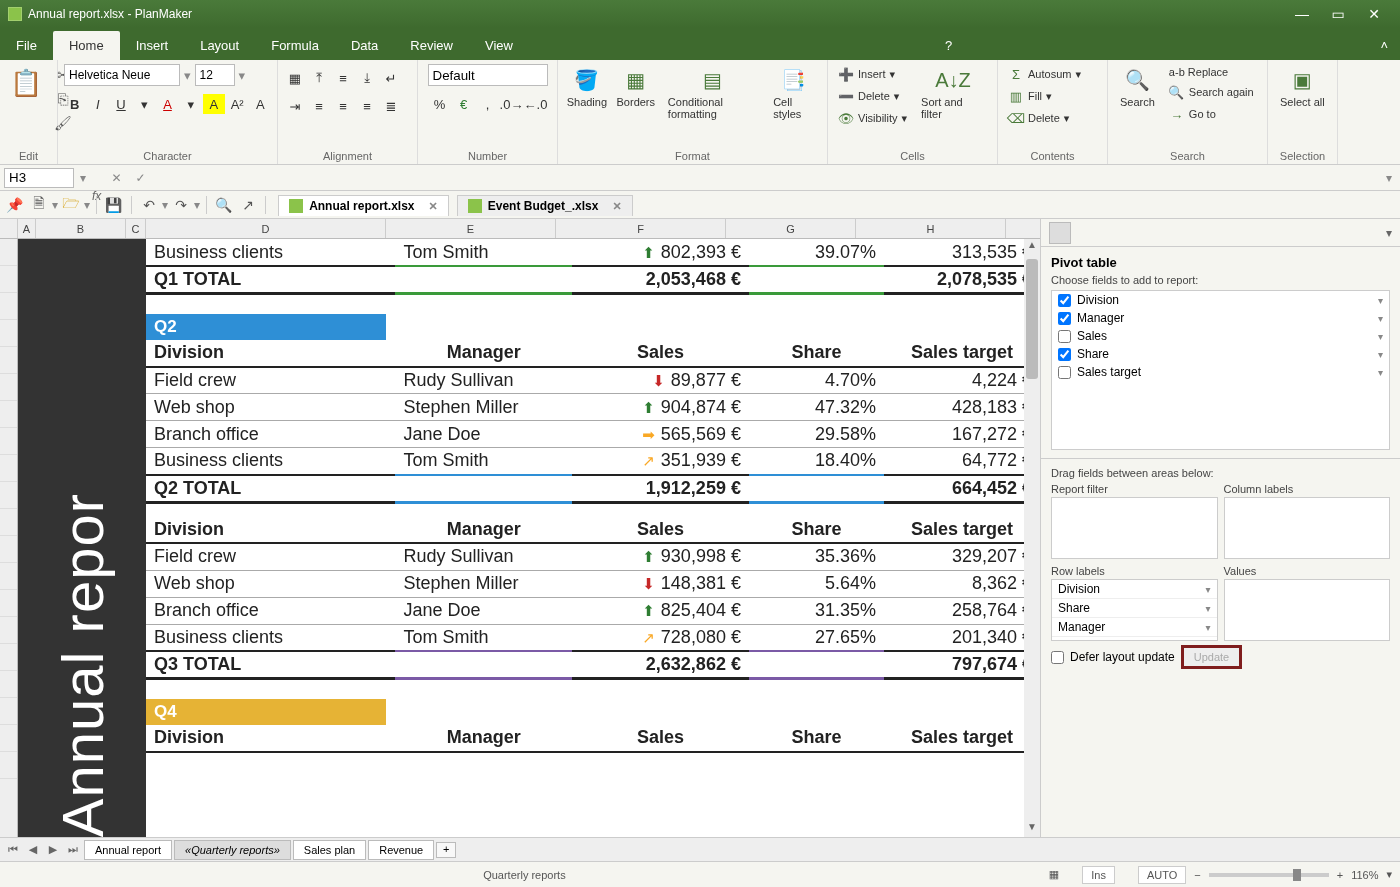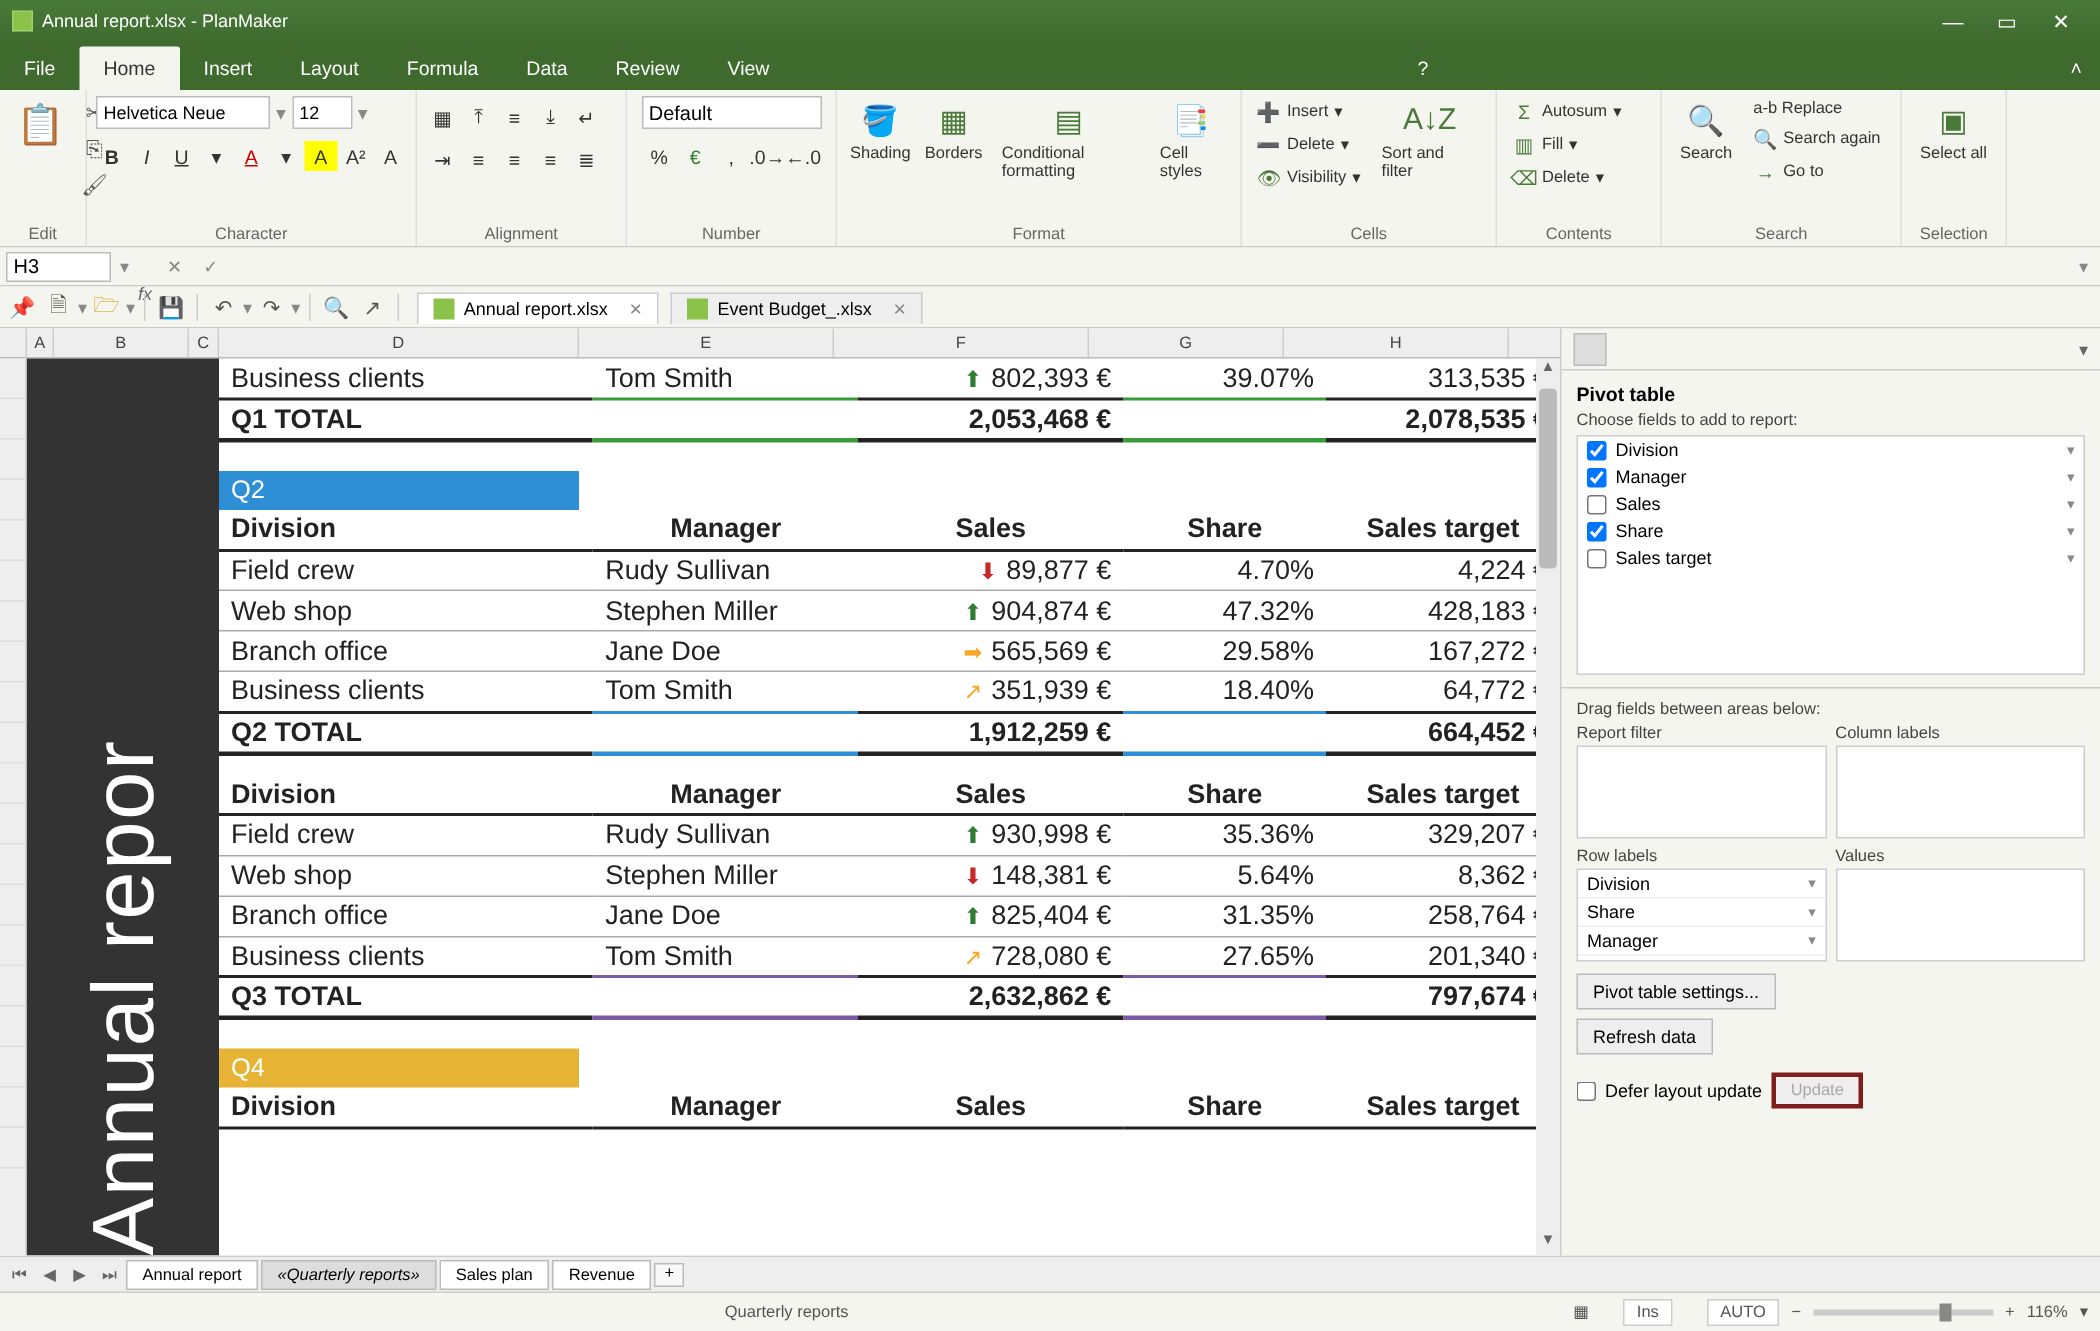--- a/index.html
+++ b/index.html
@@ -42,21 +42,21 @@
 .cellbar { height:26px; background:#f5f5f0; border-bottom:1px solid #ccc; display:flex; align-items:center; padding:0 4px; gap:6px; font-size:12px; }
 .cellbar .cellref { width:70px; border:1px solid #bbb; height:20px; padding:0 4px; background:#fff; }
 .cellbar .fx { font-style:italic; color:#666;margin-top:37px; }
 .cellbar .fxbtn { cursor:pointer; color:#888; padding:0 4px; }
 .cellbar .fxinput { flex:1; height:20px; border:none; background:transparent; }
 
 
 .qatrow { height:28px; background:#f5f5f0; border-bottom:1px solid #ccc; display:flex; align-items:center; padding:0 4px; gap:2px; font-size:12px; }
 .qatrow .qabtn { width:22px; height:22px; display:inline-flex; align-items:center; justify-content:center; color:#555; cursor:pointer; font-size:14px; }
 .qatrow .sep { width:1px; height:18px; background:#ccc; margin:0 4px; }
-.doctab { display:flex; align-items:flex-end; gap:6px; padding:3px 10px; border:1px solid #ccc; border-bottom:none; background:#fff; margin-left:6px; position:relative; top:1px; cursor:pointer; }
+.doctab { display:flex; align-items:flex-end; gap:6px; padding:3px 10px; border:1px solid #ccc; border-bottom:none; background:#fff; margin-left:6px; position:relative; top:1px; cursor:pointer;font-weight:bold; }
 .doctab.inactive { background:#eee; }
 .doctab .dico { width:14px; height:14px; background:#8bc34a; }
 .doctab .x { color:#888; font-size:11px; margin-left:8px; }
 
 
 .mainarea { display:flex; height: calc(887px - 28px - 32px - 105px - 26px - 28px - 24px - 26px); }
 .sheet { flex:1; position:relative; overflow:hidden; background:#fff; }
 .sidepane { width:360px; background:#f5f5f0; border-left:1px solid #ccc; display:flex; flex-direction:column; font-size:12px; }
 
 
@@ -88,21 +88,21 @@
 .dataregion td { padding:2px 8px; height:27px; white-space:nowrap; }
 .dataregion .div { width:240px; }
 .dataregion .mgr { width:170px; }
 .dataregion .sales { width:170px; text-align:right; }
 .dataregion .share { width:130px; text-align:right; }
 .dataregion .tgt { width:150px; text-align:right; }
 .hdrrow td { font-weight:bold; border-bottom:2px solid currentColor; text-align:center; }
 .hdrrow td.div { text-align:left; }
 .datarow td { border-bottom:1px solid #aaa; }
 .totalrow td { font-weight:bold; border-top:2px solid currentColor; border-bottom:3px solid currentColor; }
-.qlabel { display:inline-block; padding:3px 14px 3px 8px; color:#fff; font-weight:normal; font-size:17px; width:240px; }
+.qlabel { display:inline-block; padding:3px 14px 3px 8px; color:#fff; font-weight:bold; font-size:17px; width:240px; }
 .arrow { display:inline-block; width:16px; margin-right:6px; font-size:15px; }
 .arrow.up { color:#2e7d32; }
 .arrow.dn { color:#c62828; }
 .arrow.rt { color:#f9a825; }
 .arrow.dz { color:#f9a825; }
 
 
 .sidepane .toprow { height:28px; border-bottom:1px solid #ccc; display:flex; align-items:center; padding:0 8px; gap:8px; }
 .sidepane .toprow .pico { width:22px; height:22px; background:#ddd; border:1px solid #bbb; }
 .sidepane .toprow .drop { margin-left:auto; color:#666; }
@@ -604,24 +604,20 @@
               <span>Manager</span>
               <span class="cdd">▾</span>
             </div>
           </div>
       </div>
       <div class="areabox">
         <div class="albl">Values</div>
         <div class="abody"></div>
       </div>
     </div>
-    <div class="panebtns">
-      <button>Pivot table settings...</button>
-      <button>Refresh data</button>
-    </div>
     <div class="deferrow">
       <input type="checkbox" style="">
       <span>Defer layout update</span>
       <button>Update</button>
     </div>
   </div>
 </div>
 
 <div class="sheettabs">
   <span class="navb">⏮</span>

